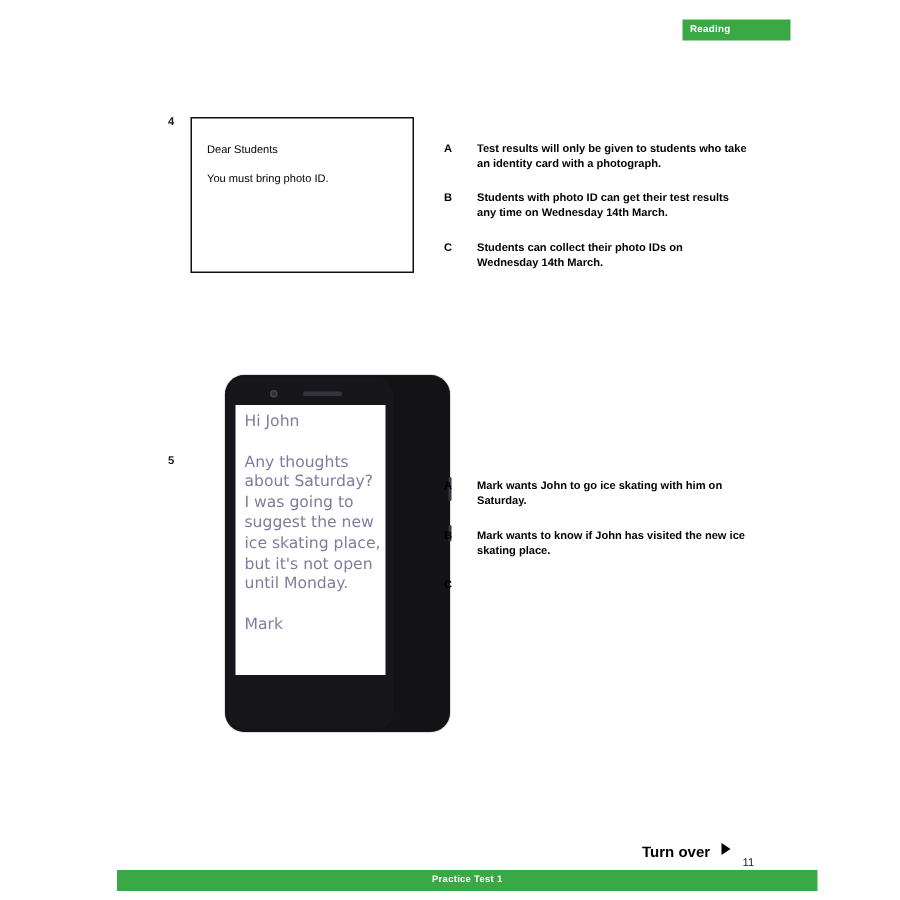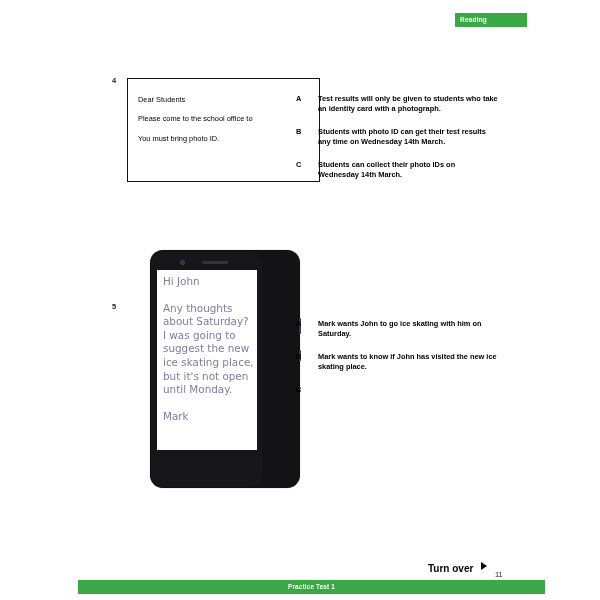--- a/index.html
+++ b/index.html
@@ -42,21 +42,21 @@
     font-family: "Liberation Sans", sans-serif;
   }
   #q4-number { left: 112px; top: 76px; }
   #q5-number { left: 112px; top: 302px; }
 
   
   .notice-box {
     position: absolute;
     left: 127px;
     top: 78px;
-    width: 193px;
+    width: 149px;
     height: 104px;
     border: 1.1px solid #111111;
     box-sizing: border-box;
     background: #ffffff;
     padding: 16px 10px 0 10px;
   }
   .notice-line {
     font-size: 7.4px;
     line-height: 10.4px;
     color: #000000;
@@ -212,21 +212,20 @@
 </head>
 <body>
 
 <div class="section-tab">Reading</div>
 
 <div class="q-number" id="q4-number">4</div>
 
 <div class="notice-box">
   <p class="notice-line notice-para">Dear Students</p>
   <div class="notice-para">
-    <p class="notice-line">Please come to the school office to</p>
   </div>
   <p class="notice-line notice-para">You must bring photo ID.</p>
 </div>
 
 <div class="options" id="q4-options">
   <div class="option-row">
     <span class="option-letter">A</span>
     <div class="option-text">Test results will only be given to students who take an identity card with a photograph.</div>
   </div>
   <div class="option-row">

